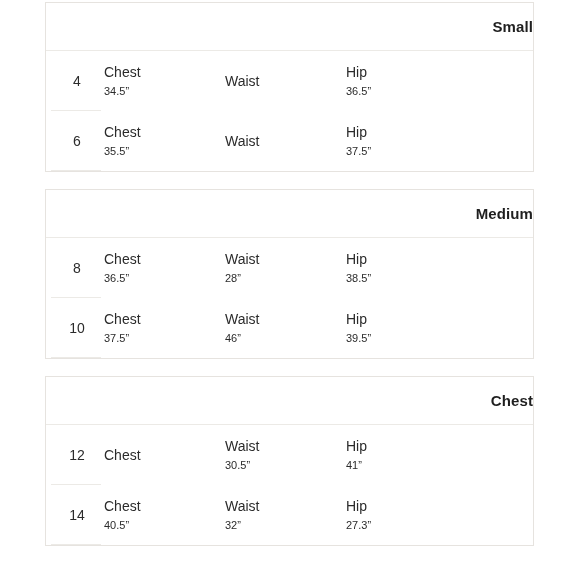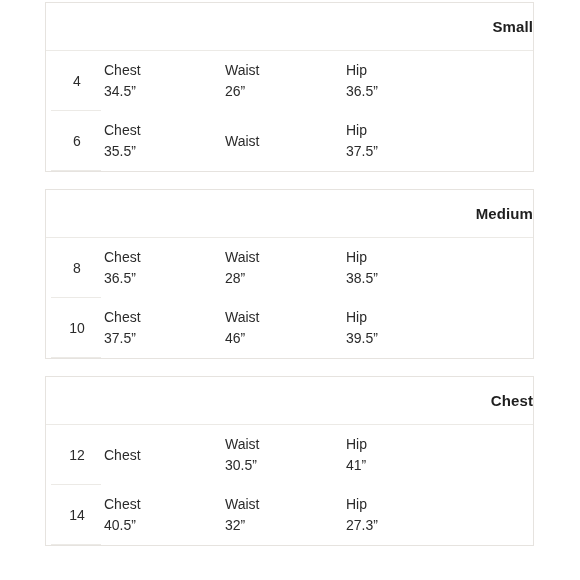--- a/index.html
+++ b/index.html
@@ -79,21 +79,21 @@
   }
 
   .measure-label {
     display: block;
     font-size: 14px;
     color: #2b2b2b;
   }
 
   .measure-value {
     display: block;
-    font-size: 14px;
+    font-size: 11px;
     color: #2b2b2b;
   }
 
   .spacer-cell {
     flex: 1 1 auto;
   }
 </style>
 </head>
 <body>
 
@@ -106,21 +106,20 @@
     <div class="card-body">
 
       <div class="size-row">
         <div class="size-number-cell">4</div>
         <div class="measure-cell">
           <span class="measure-label">Chest</span>
           <span class="measure-value">34.5”</span>
         </div>
         <div class="measure-cell">
           <span class="measure-label">Waist</span>
-          <span class="measure-value">26”</span>
         </div>
         <div class="measure-cell">
           <span class="measure-label">Hip</span>
           <span class="measure-value">36.5”</span>
         </div>
         <div class="spacer-cell"></div>
       </div>
 
       <div class="size-row">
         <div class="size-number-cell">6</div>

